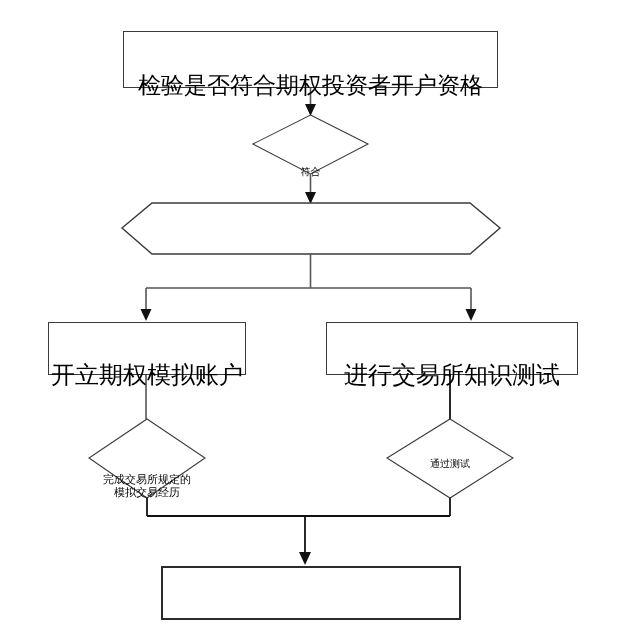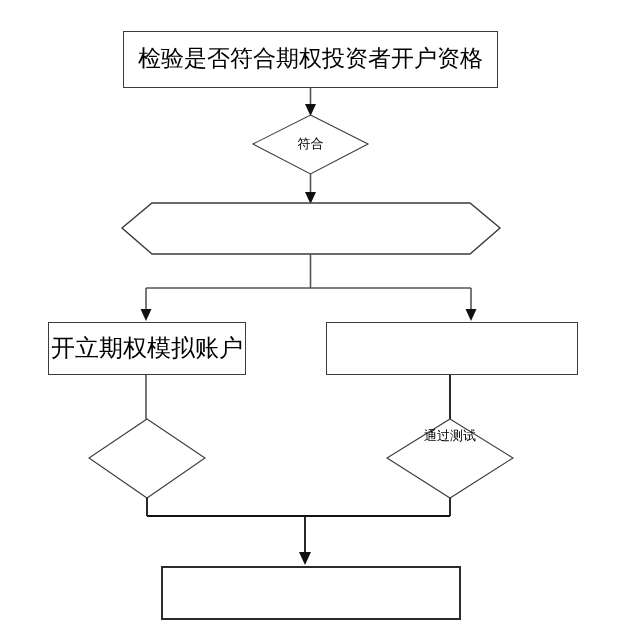--- a/index.html
+++ b/index.html
@@ -21,20 +21,21 @@
   .node-text {
     position: absolute;
     display: flex;
     align-items: center;
     justify-content: center;
     text-align: center;
     color: #000000;
     white-space: pre-line;
     pointer-events: none;
     line-height: 1.15;
+    margin-top: 27px;
   }
   
   .rect {
     position: absolute;
     box-sizing: border-box;
     border: 1.5px solid #3b3b3b;
     background: #ffffff;
   }
   .rect.heavy {
     border: 2px solid #2b2b2b;
@@ -63,21 +64,21 @@
   .connector.dark {
     stroke: #111111;
     stroke-width: 1.8;
   }
   .arrowhead {
     fill: #111111;
   }
   
   .t-xl { font-size: 23px; }
   .t-lg { font-size: 24px; }
-  .t-md { font-size: 13px; }
+  .t-md { font-size: 10px; }
   .t-sm { font-size: 11px; }
 </style>
 </head>
 <body>
 
 <div id="flowchart-canvas">
 
   <svg id="vector-layer" viewBox="0 0 621 642" xmlns="http://www.w3.org/2000/svg">
 
     <g>
@@ -124,22 +125,27 @@
     </g>
   </svg>
 
   <div class="rect" style="left:123px; top:31px; width:375px; height:57px;"></div>
   <div class="node-text t-xl" style="left:123px; top:31px; width:375px; height:57px;">检验是否符合期权投资者开户资格</div>
 
   <div class="rect" style="left:48px; top:322px; width:198px; height:53px;"></div>
   <div class="node-text t-lg" style="left:48px; top:322px; width:198px; height:53px;">开立期权模拟账户</div>
 
   <div class="rect" style="left:326px; top:322px; width:252px; height:53px;"></div>
+  <div class="node-text t-lg" style="left:326px; top:322px; width:252px; height:53px;">进行交易所知识测试</div>
 
   <div class="rect heavy" style="left:161px; top:566px; width:300px; height:54px;"></div>
 
   <div class="node-text t-md" style="left:253px; top:115px; width:115px; height:59px;">符合</div>
 
 
+  <div class="node-text t-sm" style="left:81px; top:419px; width:132px; height:79px; flex-direction:column;">
+    <span>完成交易所规定的</span>
+    <span>模拟交易经历</span>
+  </div>
 
   <div class="node-text t-md" style="left:387px; top:397px; width:126px; height:79px;">通过测试</div>
 
 </div>
 
 </body></html>

